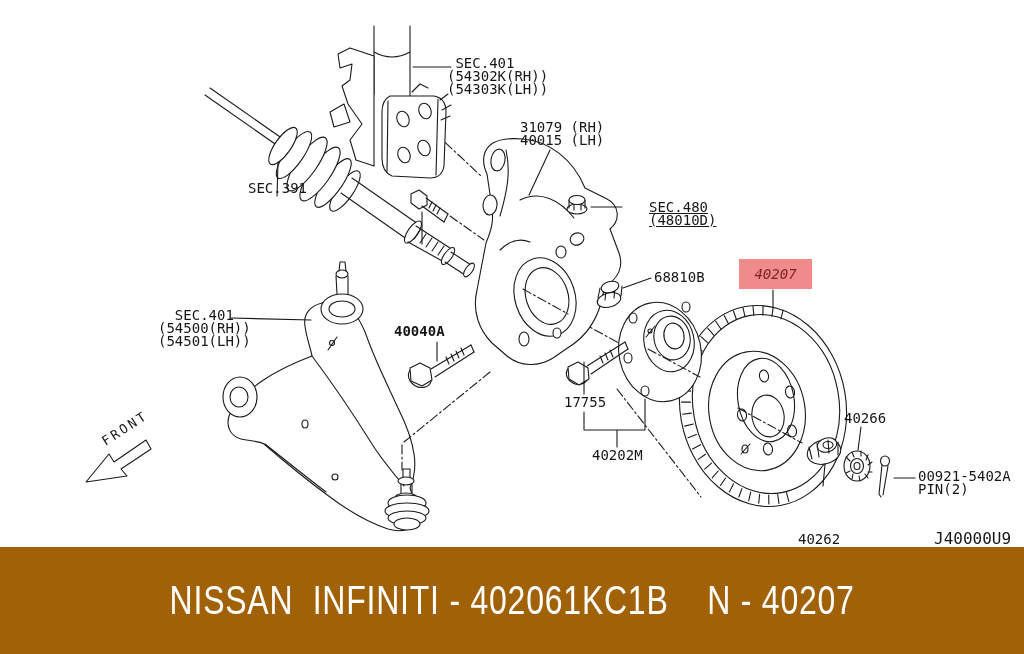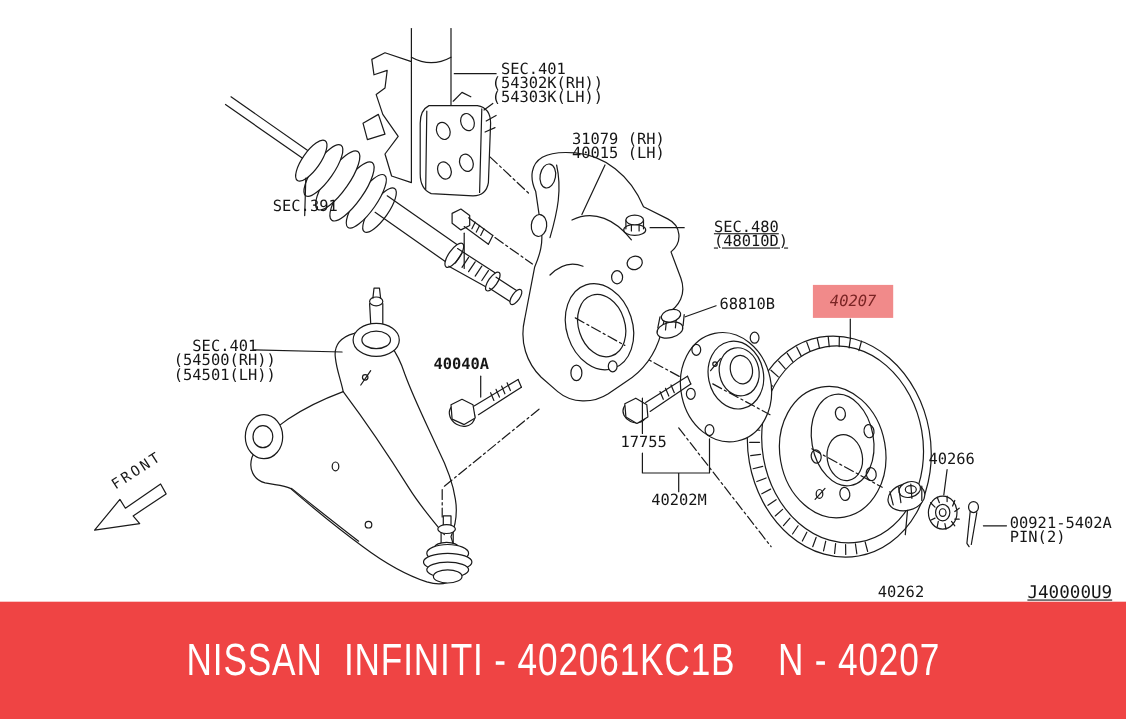--- a/index.html
+++ b/index.html
@@ -7,21 +7,21 @@
        font-family:"DejaVu Sans Mono","Liberation Mono",monospace;}
   .stage{position:absolute;left:0;top:0;width:1024px;height:654px;}
   .diagram{position:absolute;left:0;top:0;width:1024px;height:547px;background:#fff;}
   svg{position:absolute;left:0;top:0;}
   .lbl{position:absolute;color:#161616;font-size:14px;line-height:13px;white-space:pre;
        letter-spacing:0px;}
   .hl{position:absolute;left:739px;top:259px;width:73px;height:30px;display:flex;
       align-items:center;justify-content:center;font-size:14px;font-style:italic;}
   .front{position:absolute;left:99px;top:436px;transform:rotate(-33deg);
          transform-origin:left top;font-size:13px;letter-spacing:2.5px;color:#161616;}
-  .code{position:absolute;left:934px;top:529px;font-size:16px;color:#161616;text-decoration:underline;}
+  .code{position:absolute;left:934px;top:529px;font-size:16px;color:#161616;}
   .footer{position:absolute;left:0;top:547px;width:1024px;height:107px;
           display:flex;align-items:center;justify-content:center;}
   .footer .ftext{font-family:"Liberation Sans","DejaVu Sans",sans-serif;
           font-size:41px;letter-spacing:1px;white-space:pre;
           transform:scaleX(0.78);transform-origin:center;}
 </style>
 </head>
 <body>
 
 <div class="stage">
@@ -269,16 +269,16 @@
   <div class="lbl" style="left:592px;top:449px;">40202M</div>
   <div class="hl" id="hl-box" style="background: rgb(241, 138, 138); color: rgb(122, 36, 36);">40207</div>
   <div class="lbl" style="left:844px;top:412px;text-align:center;">40266</div>
   <div class="lbl" style="left:798px;top:487px;margin-top:46px;">40262</div>
   <div class="lbl" style="left:918px;top:470px;">00921-5402A
 PIN(2)</div>
   <div class="front">FRONT</div>
   <div class="code">J40000U9</div>
  </div>
 
- <div class="footer" id="footer-bar" style="background: #ef4444; color: rgb(255, 255, 255);">
+ <div class="footer" id="footer-bar" style="background: #a16207; color: rgb(255, 255, 255);">
    <span class="ftext">NISSAN  INFINITI - 402061KC1B    N - 40207</span>
  </div>
 </div>
 
 </body></html>

